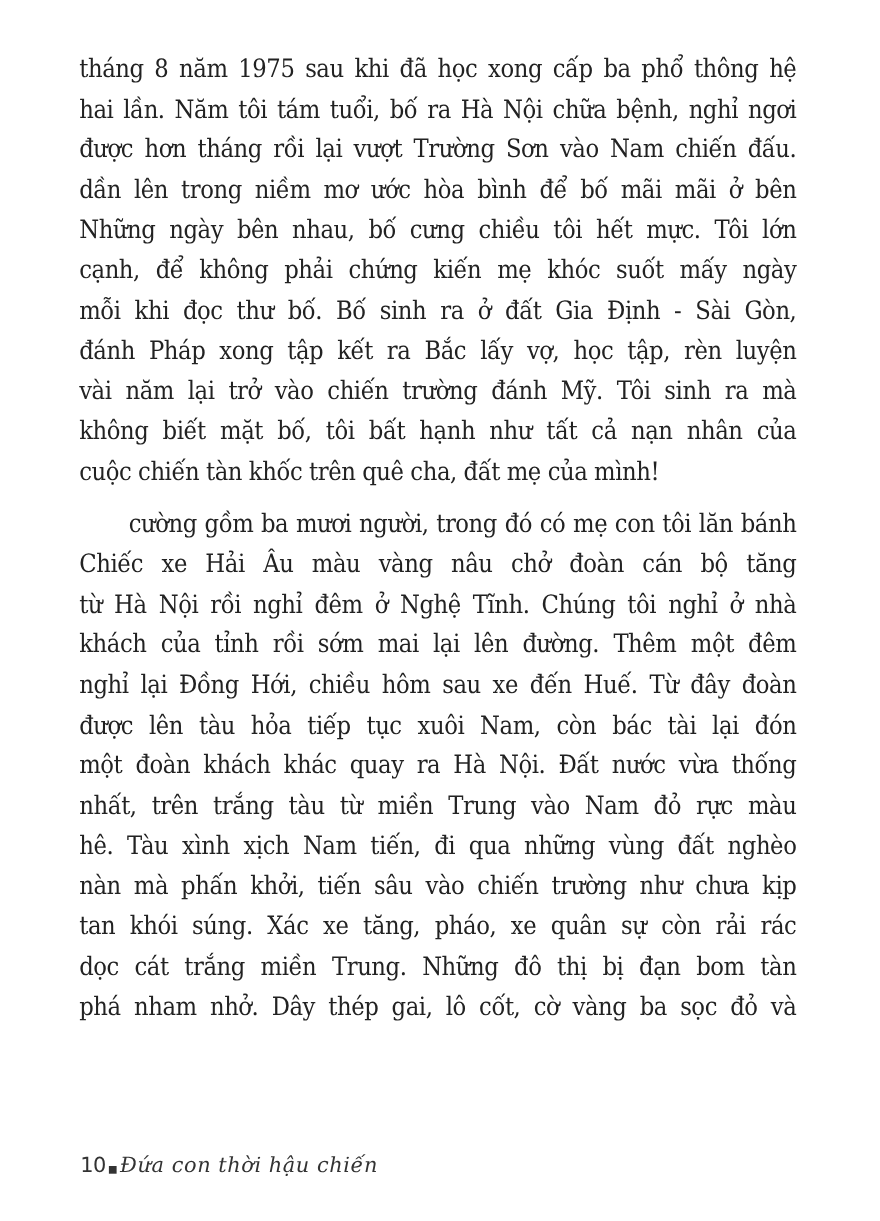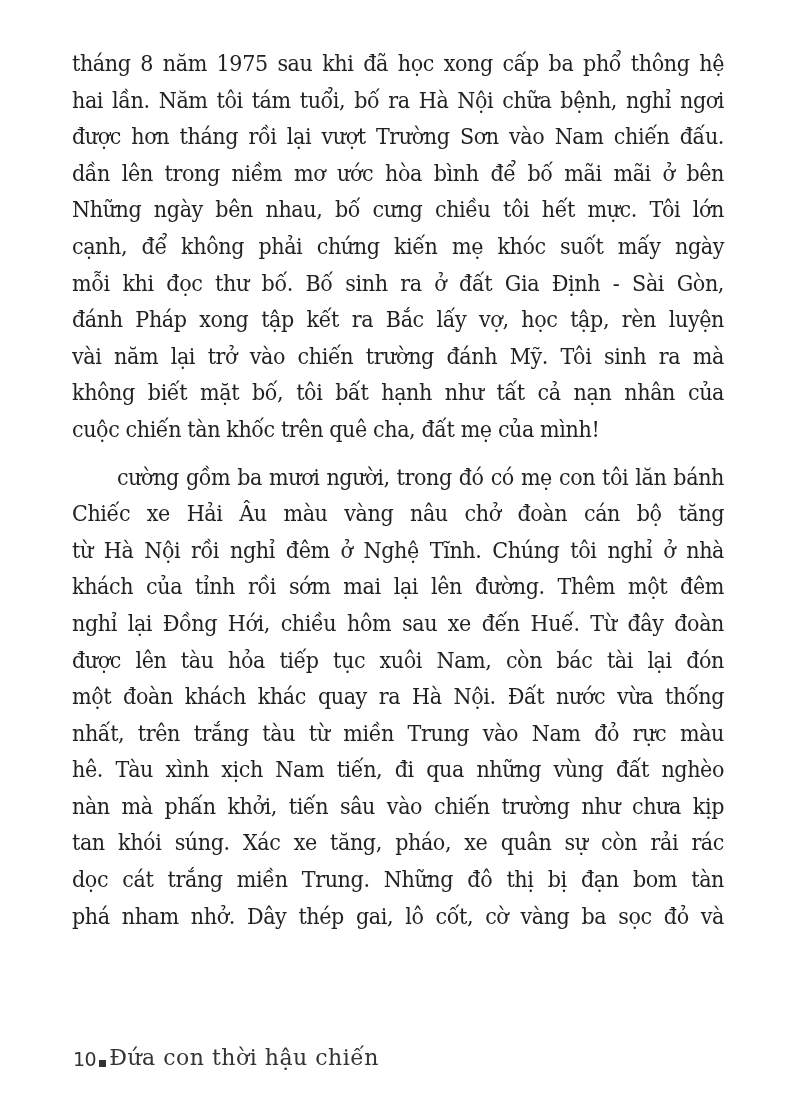--- a/index.html
+++ b/index.html
@@ -64,21 +64,22 @@
     .bullet {
       display: inline-block;
       width: 7px;
       height: 7px;
       background: #333333;
       position: relative;
       top: -3px;
     }
     .running-title {
       font-family: "DejaVu Serif", "Liberation Serif", serif;
-      font-size: 22px;
+      font-style: italic;
+      font-size: 19px;
       color: #333333;
       letter-spacing: 0.5px;
     }
   </style>
 </head>
 <body>
 
 <div class="page">
   <p class="para">
     <span class="line">tháng 8 năm 1975 sau khi đã học xong cấp ba phổ thông hệ</span>

